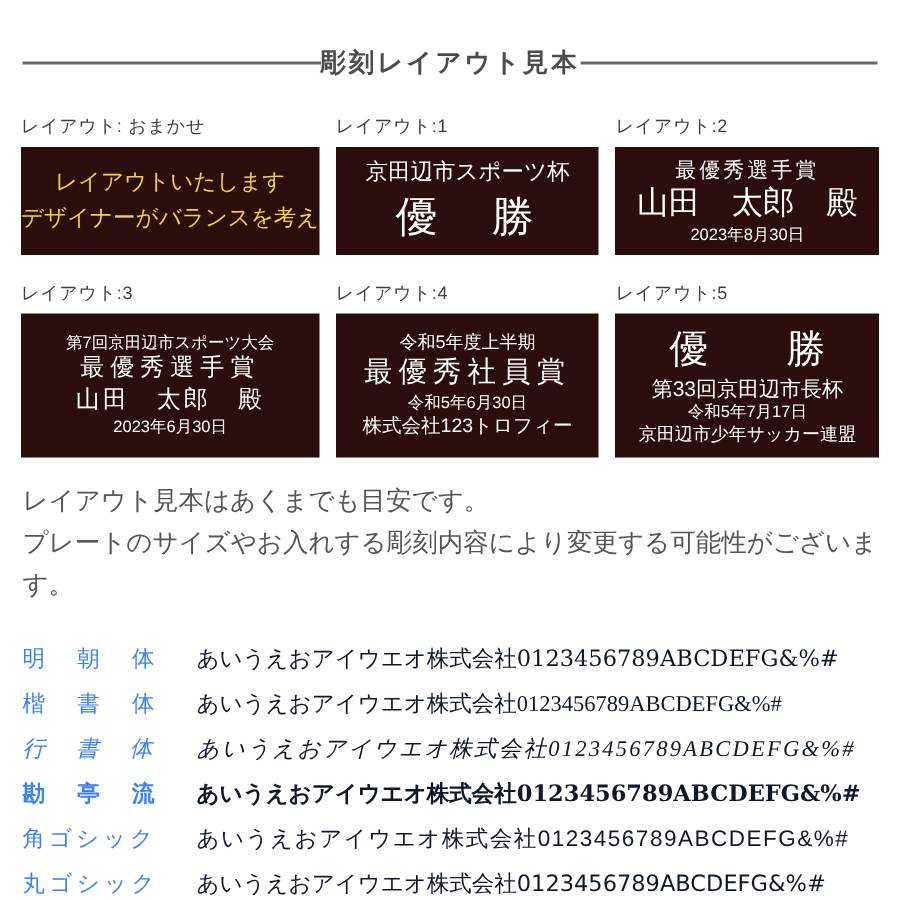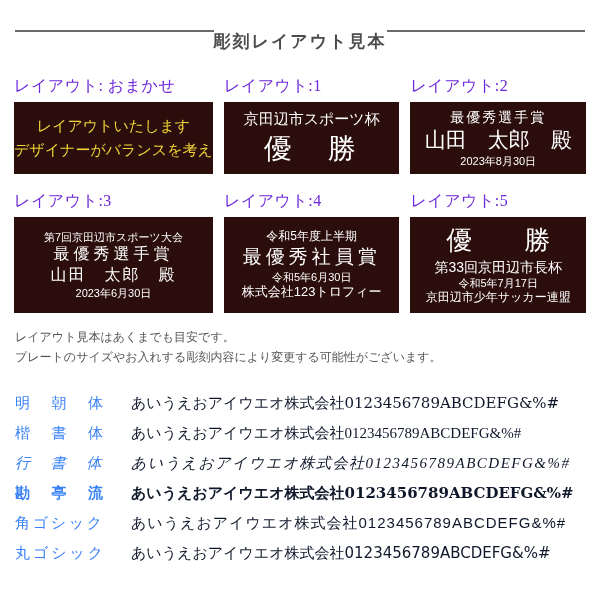--- a/index.html
+++ b/index.html
@@ -2,47 +2,47 @@
 <html><head>
 <meta charset="utf-8">
 <style>
   * { margin:0; padding:0; box-sizing:border-box; }
   html,body { background:#ffffff; }
   .page {
     width:600px; height:600px; background:#ffffff; overflow:hidden;
     font-family:"Liberation Sans", sans-serif; color:#3c3c3c;
   }
   
-  .section-title { display:flex; align-items:flex-start; margin:0 15px; }
+  .section-title { display:flex; align-items:center; margin:0 15px; }
   .section-title.first { padding-top:30px; }
   .section-title.second { margin-top:38px; }
   .rule { flex:1; height:2px; background:#6a6a6a; }
   .section-title h2 {
     font-size:17px; font-weight:600; letter-spacing:2px; color:#4c4c4c;
     white-space:nowrap;
   }
   
   .plates { display:grid; grid-template-columns:repeat(3,1fr); column-gap:11px; row-gap:17px; margin:23px 14px 0; }
-  .plate-label { font-size:16px; color:#6d28d9; margin-bottom:5px; letter-spacing:0.5px;font-family:Liberation Serif, serif; }
+  .plate-label { font-size:12px; color:#404040; margin-bottom:5px; letter-spacing:0.5px; }
   .plate {
     background:#2b0e0b; color:#ffffff; width:100%;
     display:flex; flex-direction:column; align-items:center; justify-content:center;
     text-align:center; line-height:1.3;
   }
   .plate.h72 { height:72px; } .plate.h80 { height:96px; }
   .pl { white-space:nowrap; }
   .yellow { color:#f0d437; }
   .t11{font-size:11px;} .t12{font-size:12px;} .t13{font-size:13px;} .t14{font-size:14px;}
   .t15{font-size:15px;} .t16{font-size:16px;} .t19{font-size:19px;} .t21{font-size:21px;}
   .t26{font-size:26px;} .t28{font-size:28px;}
   .ls2{letter-spacing:2px;} .ls4{letter-spacing:4px;}
   .lh-air{line-height:1.6;}
   .gap2{margin-top:2px;}
   
-  .notes { margin:15px 15px 0; font-size:12px; line-height:1.65; color:#555555; }
+  .notes { margin:15px 15px 0; font-size:17px; line-height:1.65; color:#555555; }
   
   .font-table { margin:26px 15px 0; }
   .font-row { display:flex; align-items:baseline; margin-bottom:11px; }
   .font-name {
     flex:0 0 88px; margin-right:28px; font-size:15px; color:#3b82f6;
     text-align:justify; text-align-last:justify;
   }
   .font-sample { font-size:15px; color:#0f172a; white-space:nowrap; }
   .f-mincho { font-family:"DejaVu Serif", serif; }
   .f-kaisho { font-family:"Liberation Serif", serif; }

